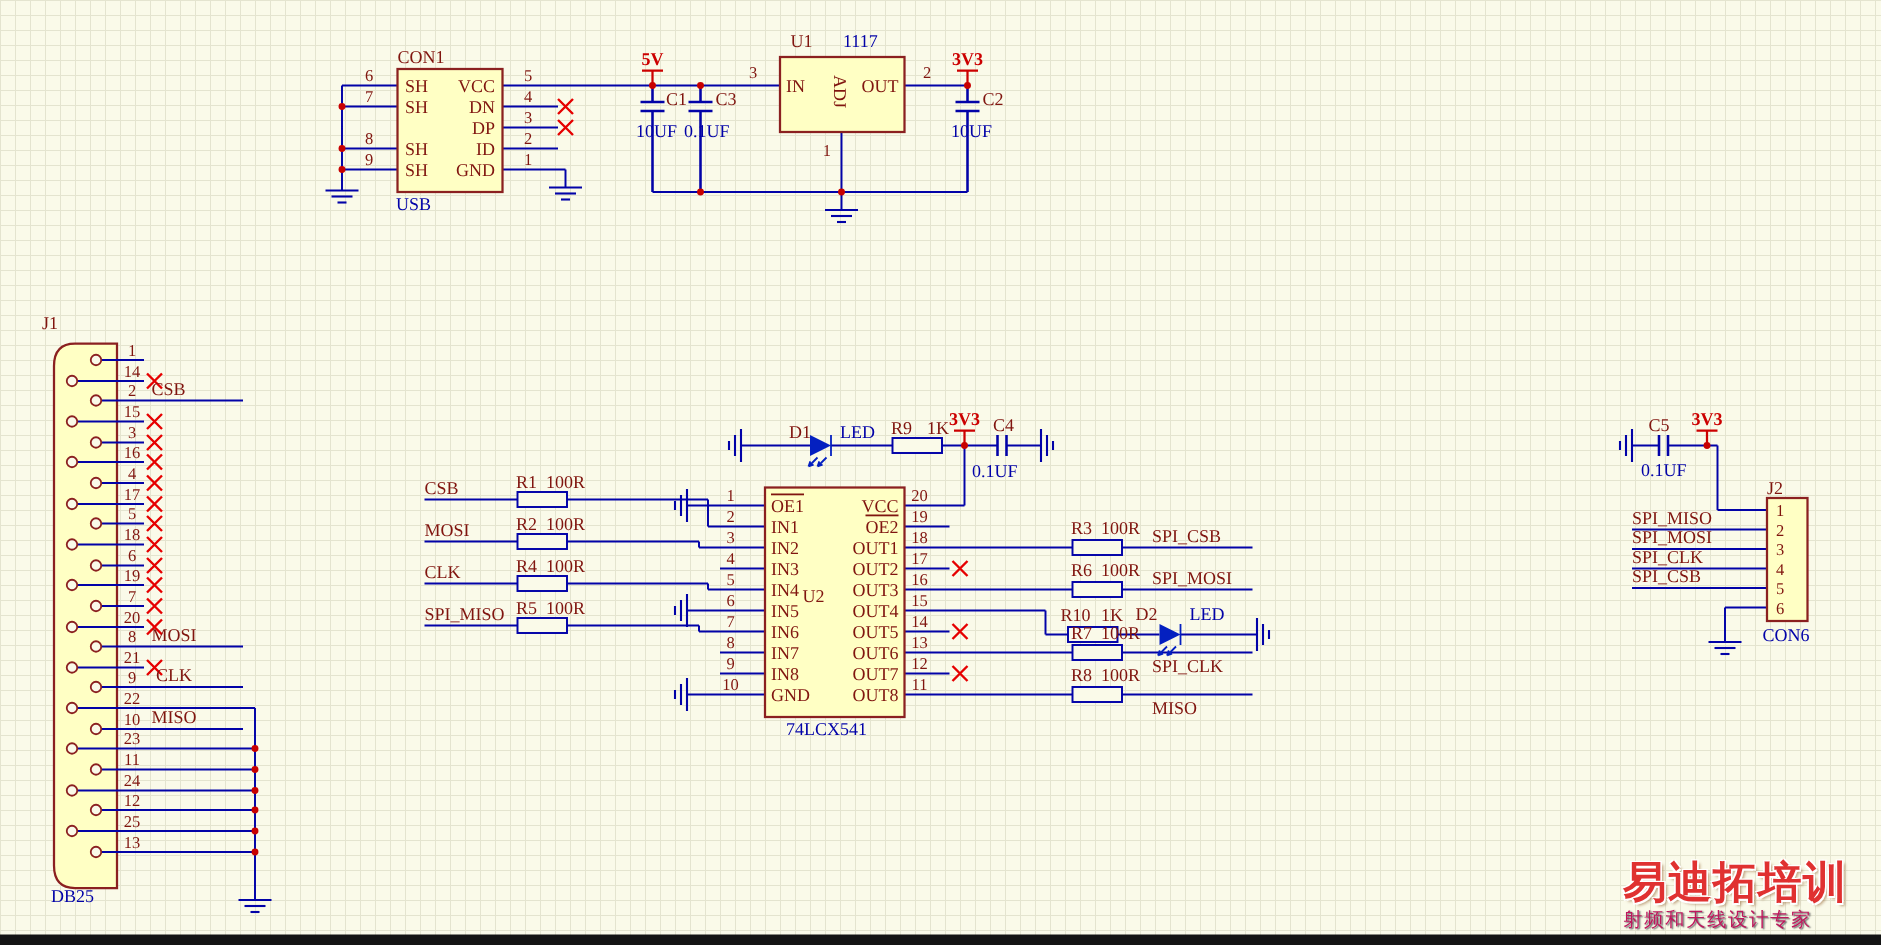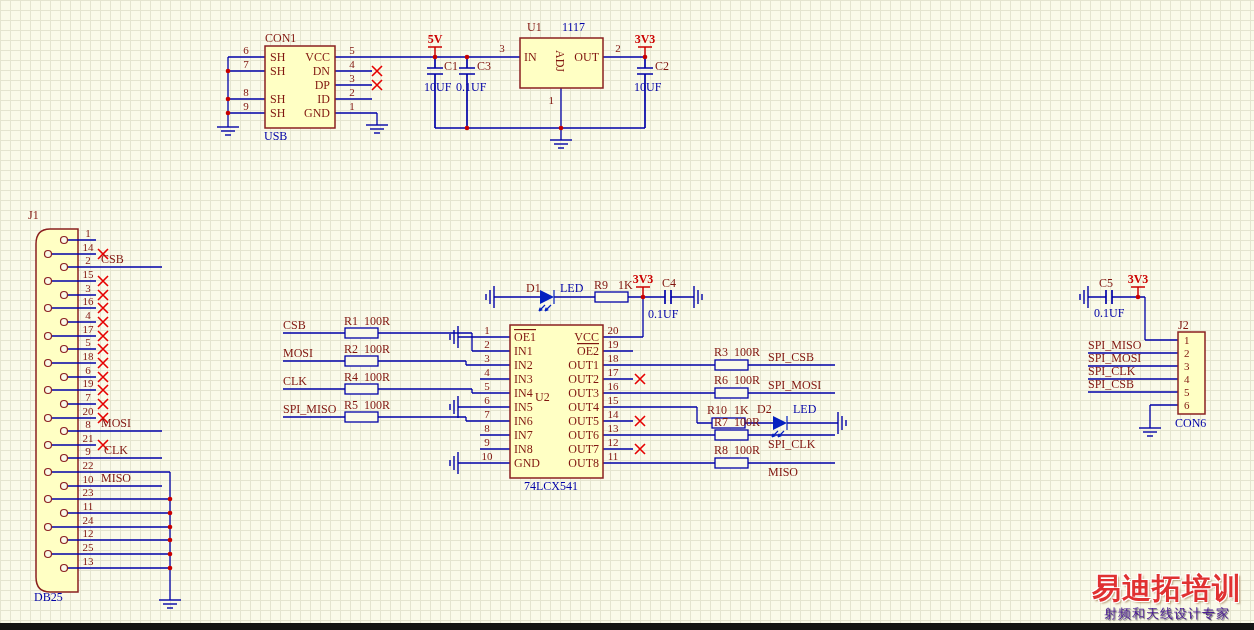--- a/index.html
+++ b/index.html
@@ -23,24 +23,24 @@
   .pwr{stroke:#CC0000;stroke-width:1.5;fill:none}
   .comp-box{fill:#FFFFC4;stroke:#8B2020;stroke-width:1.5}
   .pin-circle{fill:#FAFAE9;stroke:#8B2020;stroke-width:1.2}
   .res-box{fill:#FAFAE9;stroke:#0202A8;stroke-width:1.3}
   .cap{stroke:#0202A8;stroke-width:1.7;fill:none}
   .gnd{stroke:#0202A8;stroke-width:1.4;fill:none}
   .xm{stroke:#E60000;stroke-width:1.6;fill:none}
   .dot{fill:#C80000}
   .ledbody{fill:#0420C0;stroke:none}
   .ledline{stroke:#0420C0;stroke-width:1.2;fill:none}
-  .watermark{position:absolute;left:1082px;top:574px;width:170px;text-align:center;line-height:1;font-family:"DejaVu Sans",sans-serif}
+  .watermark{position:absolute;left:1082px;top:574px;width:170px;line-height:1;font-family:"DejaVu Sans",sans-serif}
   .wm-title{font-size:29px;font-weight:bold;letter-spacing:1px;color:#E03131;
     text-shadow:-1px -1px 0 #fff,1px -1px 0 #fff,-1px 1px 0 #fff,1px 1px 0 #fff,2px 2px 2px rgba(120,60,0,.45)}
-  .wm-sub{margin-top:4px;font-size:13px;letter-spacing:1px;color:#4c1d95;text-shadow:1px 1px 1px #666}
+  .wm-sub{margin-top:4px;font-size:13px;letter-spacing:1px;color:#be185d;text-shadow:1px 1px 1px #666}
   .bottom-bar{position:absolute;left:0;bottom:0;width:1254px;height:7px;background:#141414}
 </style>
 </head>
 <body>
 
 <svg width="1254" height="630" viewBox="0 0 1254 630">
   <defs>
     <g id="gnd-sym" class="gnd">
       <line x1="-11" y1="0" x2="11" y2="0"></line>
       <line x1="-7" y1="4" x2="7" y2="4"></line>

